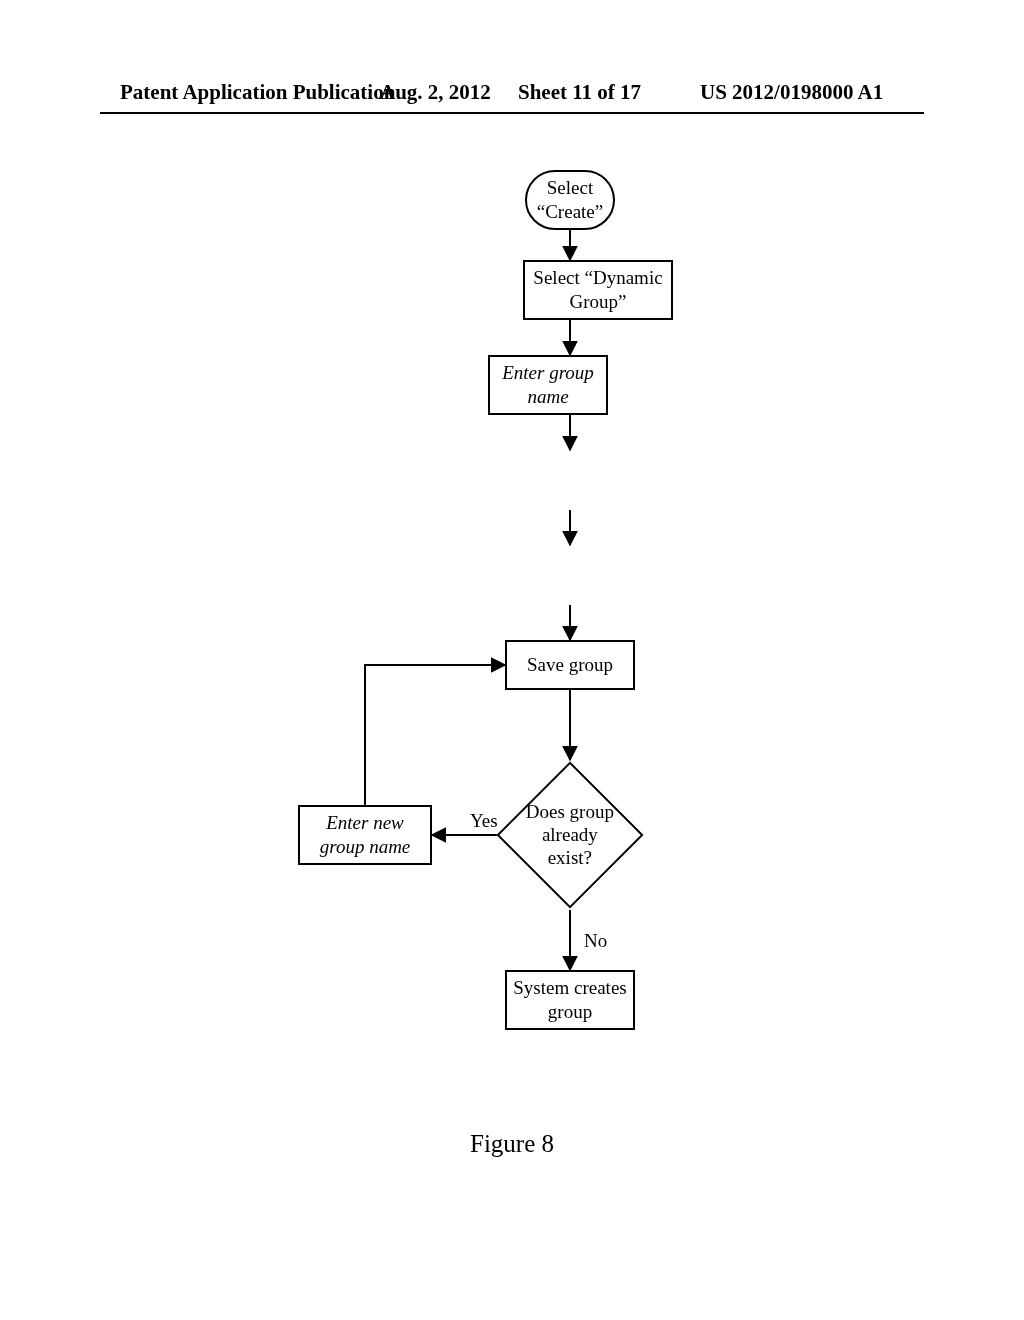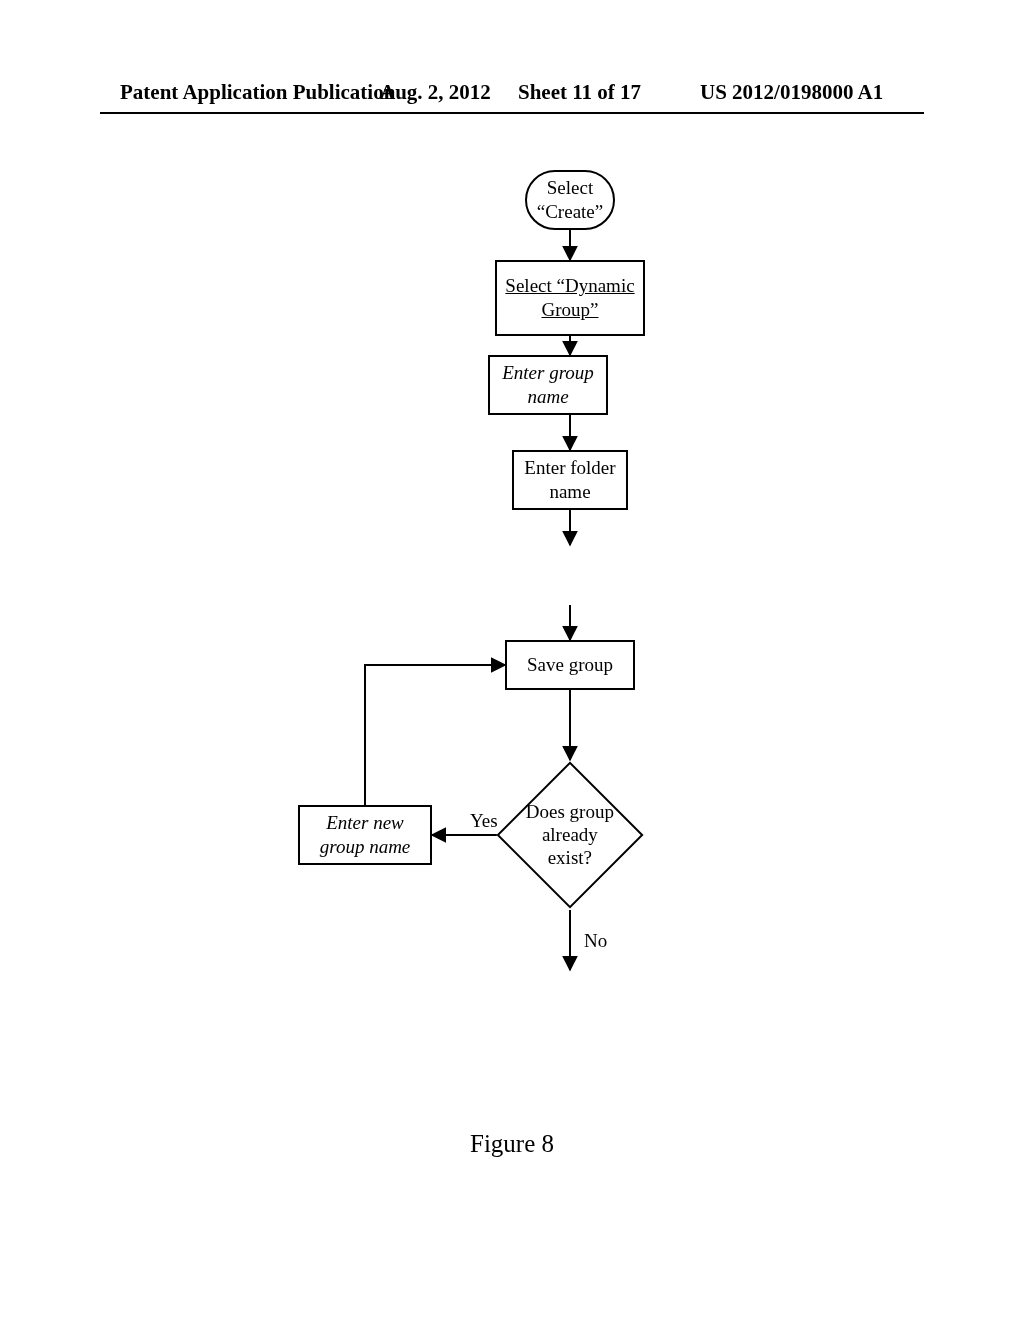--- a/index.html
+++ b/index.html
@@ -120,31 +120,31 @@
       <line x1="570" y1="520" x2="570" y2="590" stroke="#000" stroke-width="2" marker-end="url(#ah)"></line>
 
       <line x1="570" y1="740" x2="570" y2="800" stroke="#000" stroke-width="2" marker-end="url(#ah)"></line>
 
       <line x1="497" y1="665" x2="432" y2="665" stroke="#000" stroke-width="2" marker-end="url(#ah)"></line>
 
       <polyline points="365,635 365,495 505,495" fill="none" stroke="#000" stroke-width="2" marker-end="url(#ah)"></polyline>
     </svg>
 
     <div class="box" style="left:525px; top:0px;   width:90px;  height:60px;border-radius:30px;">Select “Create”</div>
-    <div class="box" style="left:495px; top:90px;  width:150px; height:76px;text-decoration:underline;">Select “Dynamic Group”</div>
+    <div class="box" style="left:523px; top:90px;  width:150px; height:60px;">Select “Dynamic Group”</div>
     <div class="box" style="left:488px; top:185px; width:120px; height:60px;font-style:italic;">Enter group name</div>
-    <div class="box" style="left:512px; top:280px; width:116px; height:60px;">Enter folder name</div>
     <div class="box" style="left:505px; top:470px; width:130px; height:50px;">Save group</div>
 
     <div class="diamond" style="left:518px; top:613px; width:104px; height:104px; display:flex; align-items:center; justify-content:center;">
       <div class="dtext">Does group already exist?</div>
     </div>
 
     <div class="box" style="left:298px; top:635px; width:134px; height:60px;font-style:italic;">Enter new group name</div>
 
+    <div class="box" style="left:505px; top:800px; width:130px; height:60px;">System creates group</div>
 
     <div class="label" style="left:470px; top:640px;">Yes</div>
     <div class="label" style="left:584px; top:760px;">No</div>
 
   </div>
 
   <div class="caption">Figure 8</div>
 
 </div>
 

